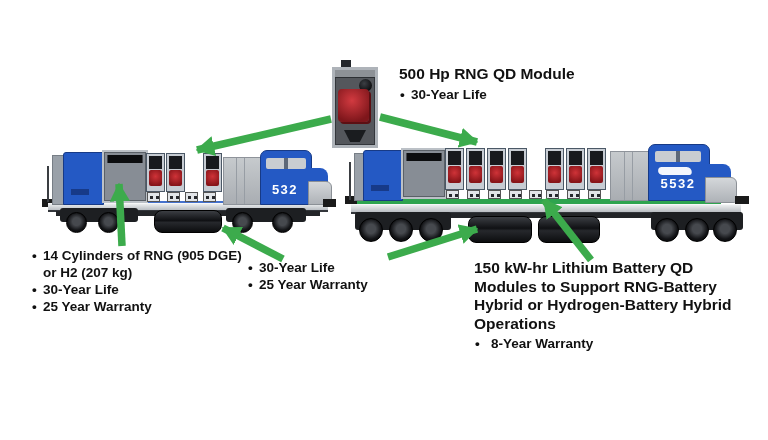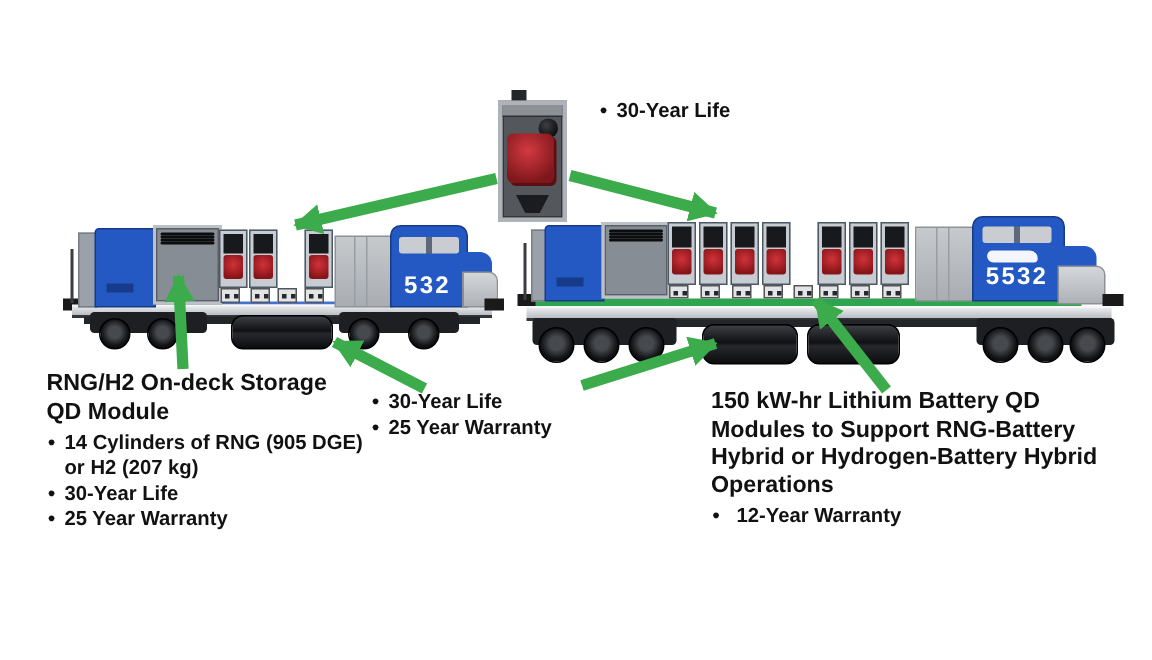--- a/index.html
+++ b/index.html
@@ -51,21 +51,21 @@
   .emod::after{content:"";position:absolute;left:2px;right:2px;top:42%;height:44%;border-radius:2px;
     background:radial-gradient(circle at 50% 40%,#cf3338,#871419 78%);}
   .jbox{width:13px;background:#e2e5e8;border:1px solid #555;box-sizing:border-box;}
   .jbox::before{content:"";position:absolute;left:2px;top:3px;width:3px;height:3px;background:#26282c;
     box-shadow:6px 0 #26282c;}
   .hood{background:linear-gradient(180deg,#c6cacd,#a9adb2);border:1px solid #8e939a;}
   .hood::before{content:"";position:absolute;left:33%;top:0;bottom:0;width:1px;background:#979da4;
     box-shadow:8px 0 #979da4;}
   .cab{background:var(--blue);border:1px solid #173a86;border-radius:7px 7px 0 0;}
   .wins{background:linear-gradient(90deg,#c9cdd1 45%,#5d6878 45% 55%,#c9cdd1 55%);border-radius:2px;}
-  .cabnum{color:#fff;font-weight:bold;font-size:16px;letter-spacing:1.5px;text-align:center;}
+  .cabnum{color:#fff;font-weight:bold;font-size:13px;letter-spacing:1.5px;text-align:center;}
   .logo{background:#fff;border-radius:3px 6px 2px 5px;transform:skewX(-8deg);opacity:.95;}
   .nosetop{background:var(--blue);border-radius:0 8px 0 0;}
   .nose{background:linear-gradient(180deg,#d4d7da,#aeb2b7);border:1px solid #8b9096;
     border-radius:0 6px 3px 0;}
   .truck{background:#1d1f22;border-radius:3px;}
   .wheel{border-radius:50%;border:1px solid #000;
     background:radial-gradient(circle at 50% 45%,#46494e 0 28%,#121316 62%,#000);}
   .tank{background:linear-gradient(180deg,#3b3e43,#101114 45%,#26282c 55%,#0c0d0f);
     border:1px solid #000;border-radius:8px;}
   .coupler{height:8px;background:#1a1a1a;}
@@ -82,45 +82,45 @@
     <div class="cap"></div>
     <div class="frame">
       <div class="band"></div>
       <div class="filter"></div>
       <div class="engine"></div>
       <div class="funnel"></div>
     </div>
   </div>
 
   <div class="txt" style="left:399px;top:65px;width:235px;">
+    <p class="h">500 Hp RNG QD Module</p>
     <ul class="blts">
       <li>30-Year Life</li>
     </ul>
   </div>
 
   <div class="txt" style="left:31px;top:247px;width:212px;">
-    <p class="h">RNG/H2 On-deck Storage QD Module</p>
     <ul class="blts">
       <li>14 Cylinders of RNG (905 DGE) or H2 (207 kg)</li>
       <li>30-Year Life</li>
       <li>25 Year Warranty</li>
     </ul>
   </div>
 
   <div class="txt" style="left:247px;top:259px;width:230px;">
     <ul class="blts">
       <li>30-Year Life</li>
       <li>25 Year Warranty</li>
     </ul>
   </div>
 
   <div class="txt wideind" style="left:474px;top:259px;width:268px;">
     <p class="h">150 kW-hr Lithium Battery QD Modules to Support RNG-Battery Hybrid or Hydrogen-Battery Hybrid Operations</p>
     <ul class="blts">
-      <li>12-Year Warranty</li>
+      <li>8-Year Warranty</li>
     </ul>
   </div>
 
   <div class="loco" style="left:40px;top:146px;width:296px;height:96px;">
     <i class="coupler" style="left:2px;top:53px;width:16px;"></i>
     <i class="hrail" style="left:7px;top:20px;height:36px;"></i>
     <i class="sillblue" style="left:58px;top:55px;width:170px;height:2px;"></i>
     <i class="deck" style="left:8px;top:57px;width:280px;height:6px;"></i>
     <i class="chassis" style="left:16px;top:65px;width:264px;height:5px;"></i>
     <i class="rearpanel" style="left:12px;top:9px;width:11px;height:48px;"></i>

